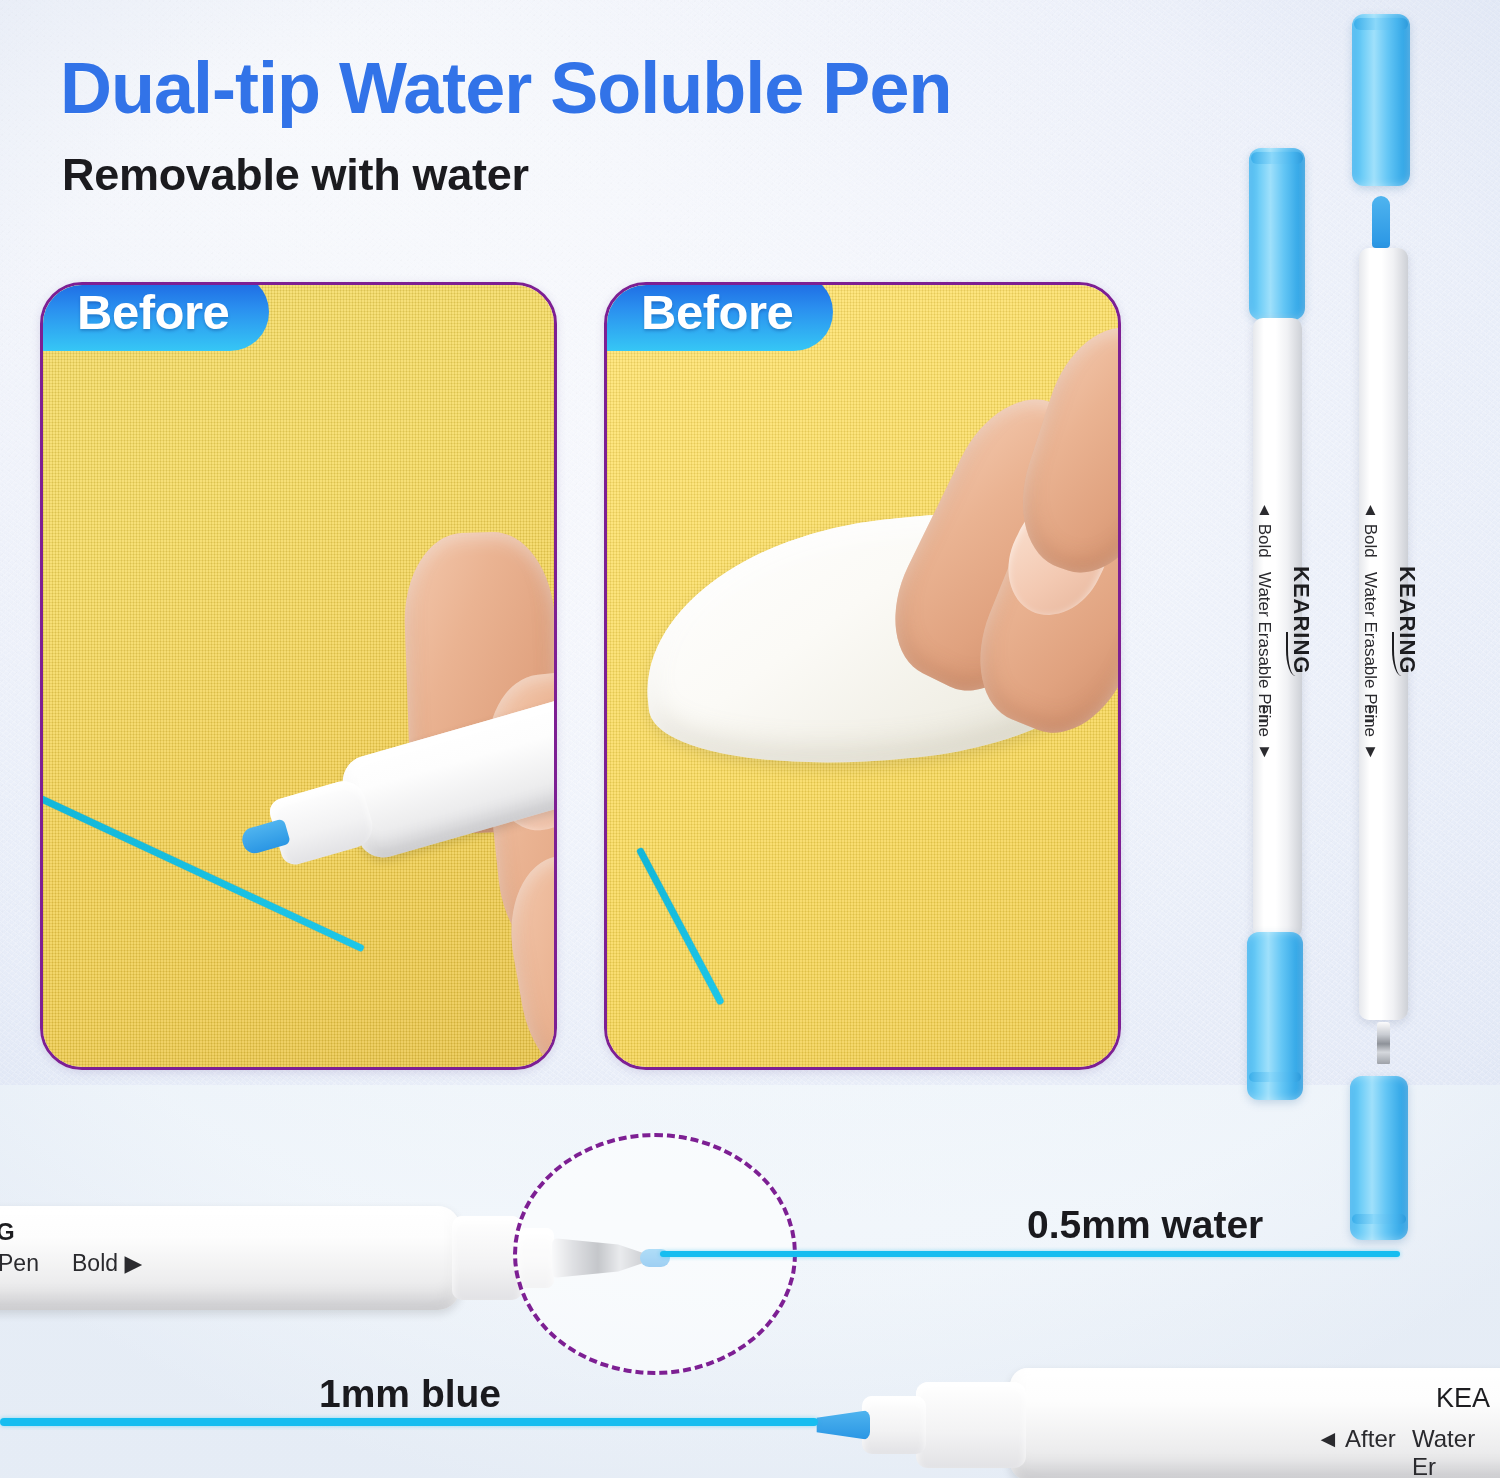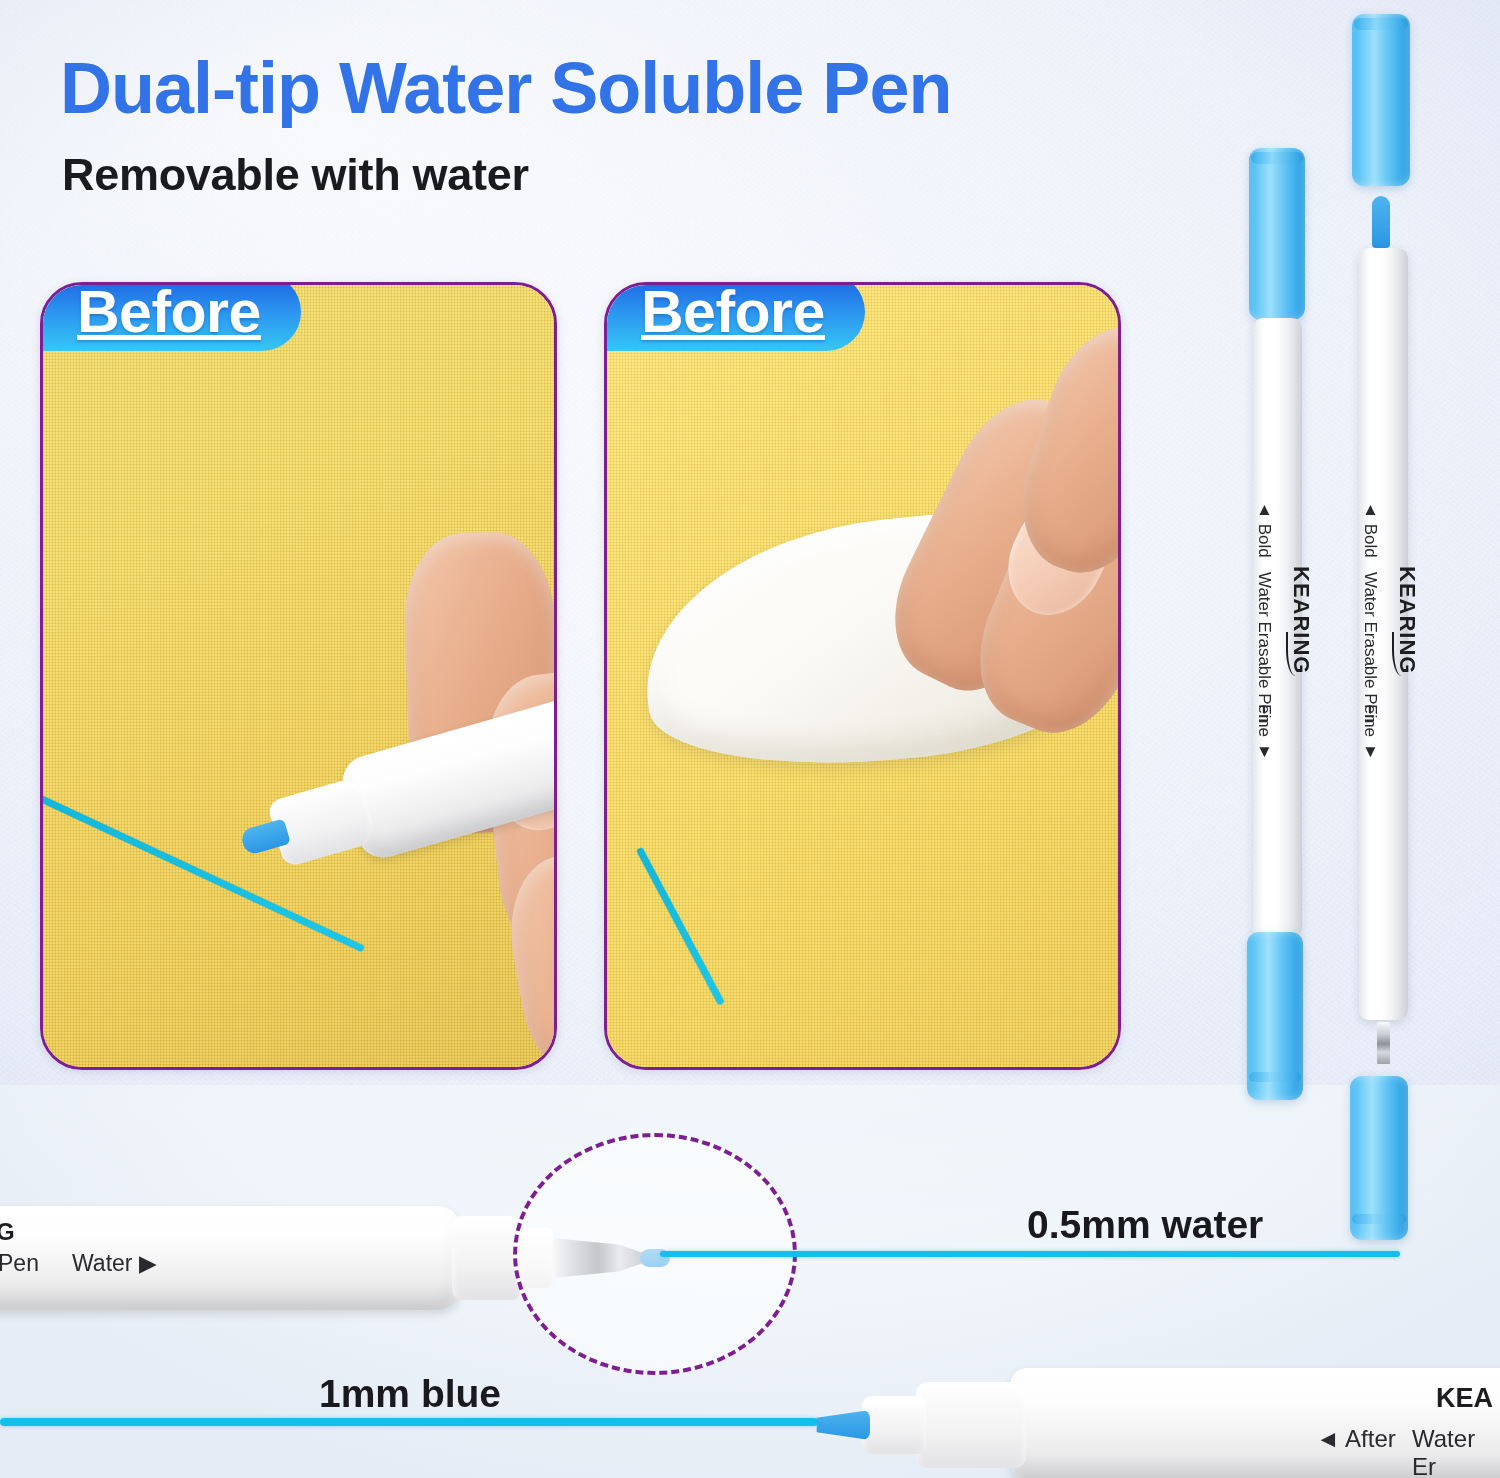--- a/index.html
+++ b/index.html
@@ -51,22 +51,22 @@
     background-size:3px 3px,3px 3px,auto;}
   .fabric.after-f{background:
       repeating-linear-gradient(90deg, rgba(0,0,0,.05) 0 1px, rgba(255,255,255,.10) 1px 3px),
       repeating-linear-gradient(0deg, rgba(0,0,0,.045) 0 1px, rgba(255,255,255,.09) 1px 3px),
       linear-gradient(150deg,#ffe26a 0%,#fbdc5c 35%,#f6d44f 70%,#f0cb46 100%);
     background-size:3px 3px,3px 3px,auto;}
 
   .badge{position:absolute;left:-14px;top:-12px;height:78px;padding:0 40px 0 48px;
     display:flex;align-items:center;border-radius:0 44px 44px 0;
     background:linear-gradient(180deg,#1a5fe0 0%,#2a8fef 45%,#36c7f5 100%);
-    color:#fff;font-size:59px;font-weight:bold;letter-spacing:-.5px;
-    text-shadow:0 2px 3px rgba(0,40,110,.28);text-decoration:underline;}
+    color:#fff;font-size:49px;font-weight:bold;letter-spacing:-.5px;
+    text-shadow:0 2px 3px rgba(0,40,110,.28);}
   .badge.after-b{left:-14px;top:-12px;}
 
   
   .ink{position:absolute;background:linear-gradient(90deg,#12b6d8,#1dc6e8);
     border-radius:3px;box-shadow:0 0 1px rgba(0,120,150,.5);}
 
   
   .b-hand{position:absolute;left:200px;top:300px;width:430px;height:500px;
     transform:rotate(-16deg);}
   .finger{position:absolute;border-radius:60px/90px;
@@ -197,36 +197,36 @@
     <div class="penbody" style="left:-40px;top:1206px;width:500px;height:104px;border-radius:14px 22px 22px 14px;"></div>
     <div class="pencone" style="left:452px;top:1216px;width:70px;height:84px;border-radius:10px;"></div>
     <div class="pencone" style="left:518px;top:1228px;width:36px;height:60px;border-radius:8px;"></div>
     <div class="metaltip" style="left:552px;top:1238px;width:92px;height:40px;border-radius:6px 4px 4px 6px;
                 background:linear-gradient(90deg,#f2f3f5 0%,#b9bcc3 22%,#7e838b 50%,#cfd2d8 74%,#93979f 100%);
                 clip-path:polygon(0 0,72% 16%,100% 38%,100% 62%,72% 84%,0 100%);"></div>
     <div class="bluetip" style="left:640px;top:1249px;width:30px;height:18px;border-radius:9px;"></div>
 
     <div style="position:absolute;left:-4px;top:1218px;font-size:24px;font-weight:bold;color:#1d1d20;">G</div>
     <div style="position:absolute;left:-2px;top:1250px;font-size:23px;color:#2a2a2e;">Pen</div>
-    <div style="position:absolute;left:72px;top:1250px;font-size:23px;color:#2a2a2e;">Water ▶</div>
+    <div style="position:absolute;left:72px;top:1250px;font-size:23px;color:#2a2a2e;">Bold ▶</div>
   </div>
 
   <div class="magnify"></div>
 
   <div class="line" style="left:660px;top:1251px;width:740px;height:6px;"></div>
   <div class="mlabel" style="left:1027px;top:1203px;">0.5mm water</div>
 
   <div>
     <div class="penbody" style="left:1010px;top:1368px;width:540px;height:112px;border-radius:18px 14px 14px 18px;"></div>
     <div class="pencone" style="left:916px;top:1382px;width:110px;height:86px;border-radius:12px;"></div>
     <div class="pencone" style="left:862px;top:1396px;width:64px;height:58px;border-radius:10px;"></div>
     <div class="bluetip" style="left:808px;top:1410px;width:62px;height:30px;border-radius:14px 8px 8px 14px;
                 clip-path:polygon(14% 26%,100% 0,100% 100%,14% 74%);"></div>
 
-    <div style="position:absolute;left:1436px;top:1383px;font-size:27px;font-weight:bold;color:#1d1d20;">KEA</div>
+    <div style="position:absolute;left:1436px;top:1383px;font-size:27px;font-weight:normal;color:#1d1d20;">KEA</div>
     <div style="position:absolute;left:1316px;top:1425px;font-size:24px;color:#2a2a2e;">◄ After</div>
     <div style="position:absolute;left:1412px;top:1425px;font-size:24px;color:#2a2a2e;">Water Er</div>
   </div>
 
   <div class="line" style="left:0px;top:1418px;width:818px;height:8px;"></div>
   <div class="mlabel" style="left:319px;top:1372px;">1mm blue</div>
 
 </div>
 
 </body></html>

